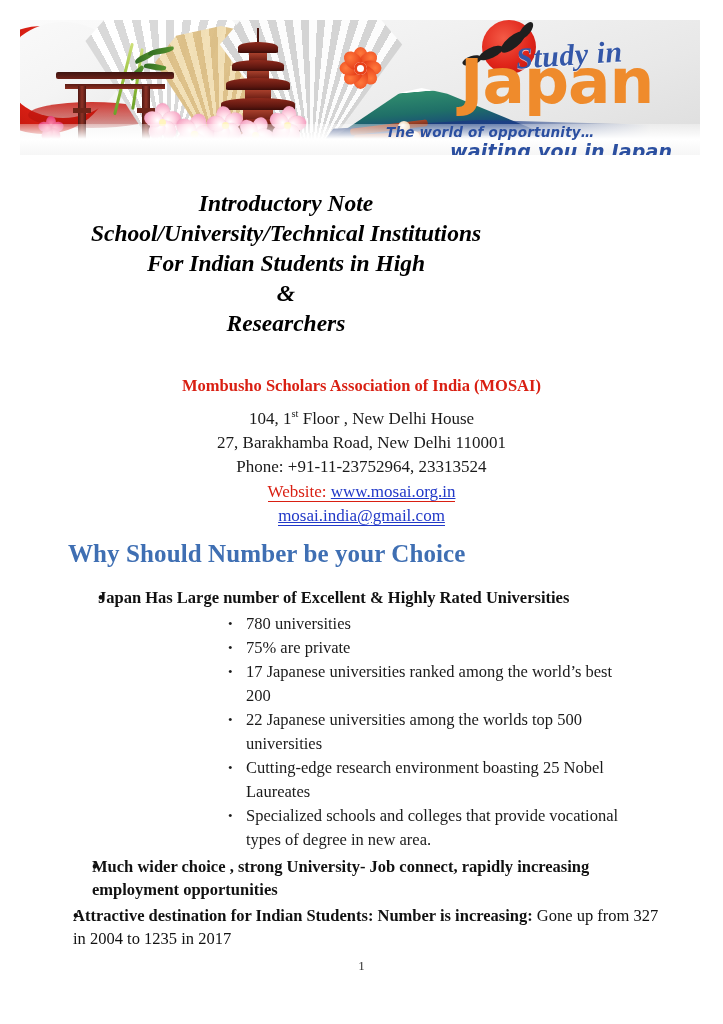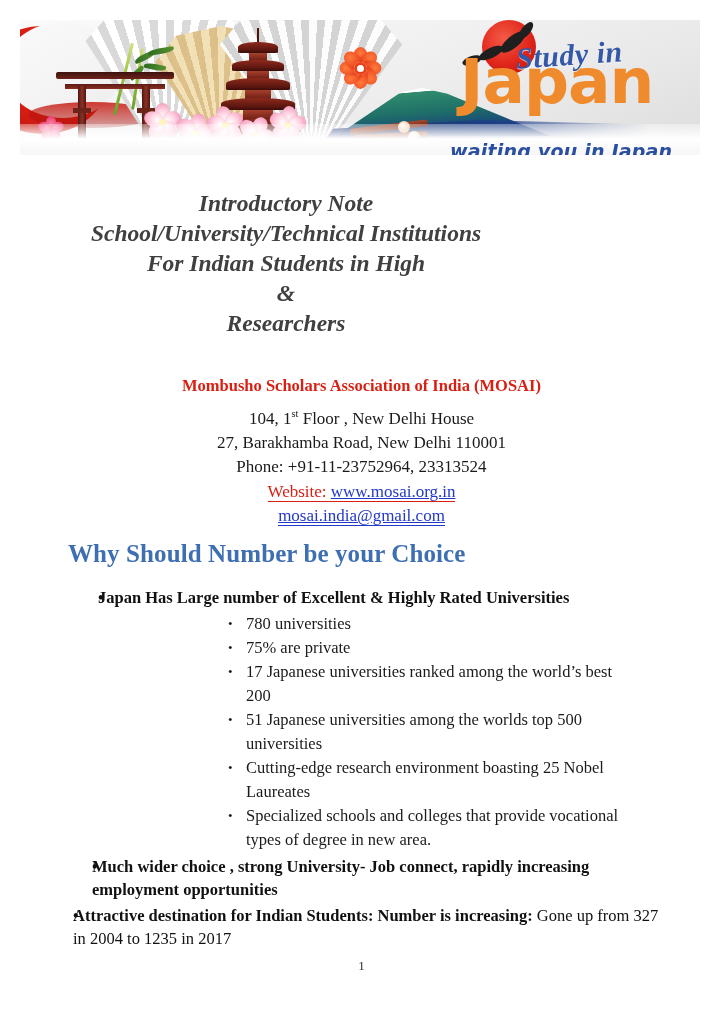--- a/index.html
+++ b/index.html
@@ -279,21 +279,21 @@
 
   
   .doc-title {
     position: absolute;
     left: 0; top: 188px; width: 572px;
     text-align: center;
     font-family: "Liberation Serif", "DejaVu Serif", serif;
     font-weight: bold; font-style: italic;
     font-size: 23.5px;
     line-height: 30px;
-    color: #404040;
+    color: #000000;
   }
   .doc-title .line { display: block; }
 
   .org-block {
     position: absolute;
     left: 0; top: 374px; width: 723px;
     text-align: center;
     font-size: 17px;
     line-height: 24.5px;
     color: #1a1a1a;
@@ -513,20 +513,21 @@
     <div class="red-dot"></div>
     <div class="jp-map">
       <div class="blob m1"></div>
       <div class="blob m2"></div>
       <div class="blob m3"></div>
       <div class="blob m4"></div>
     </div>
 
     <div class="japan-word">Japan</div>
     <div class="study-in">Study in</div>
+    <div class="tag1">The world of opportunity…</div>
     <div class="tag2">waiting you in Japan</div>
   </div>
 </div>
 
 <div class="doc-title">
   <span class="line">Introductory Note</span>
   <span class="line">School/University/Technical Institutions</span>
   <span class="line">For Indian Students in High</span>
   <span class="line">&amp;</span>
   <span class="line">Researchers</span>
@@ -558,21 +559,21 @@
         <li class="b2">
           <span class="bullet">•</span>
           <span>75% are private</span>
         </li>
         <li class="b2">
           <span class="bullet">•</span>
           <span>17 Japanese universities ranked among the world’s best 200</span>
         </li>
         <li class="b2">
           <span class="bullet">•</span>
-          <span>51 Japanese universities among the worlds top 500 universities</span>
+          <span>22 Japanese universities among the worlds top 500 universities</span>
         </li>
         <li class="b2">
           <span class="bullet">•</span>
           <span>Cutting-edge research environment boasting 25 Nobel Laureates</span>
         </li>
         <li class="b2">
           <span class="bullet">•</span>
           <span>Specialized schools and colleges that provide vocational types of degree in new area.</span>
         </li>
       </ul>

